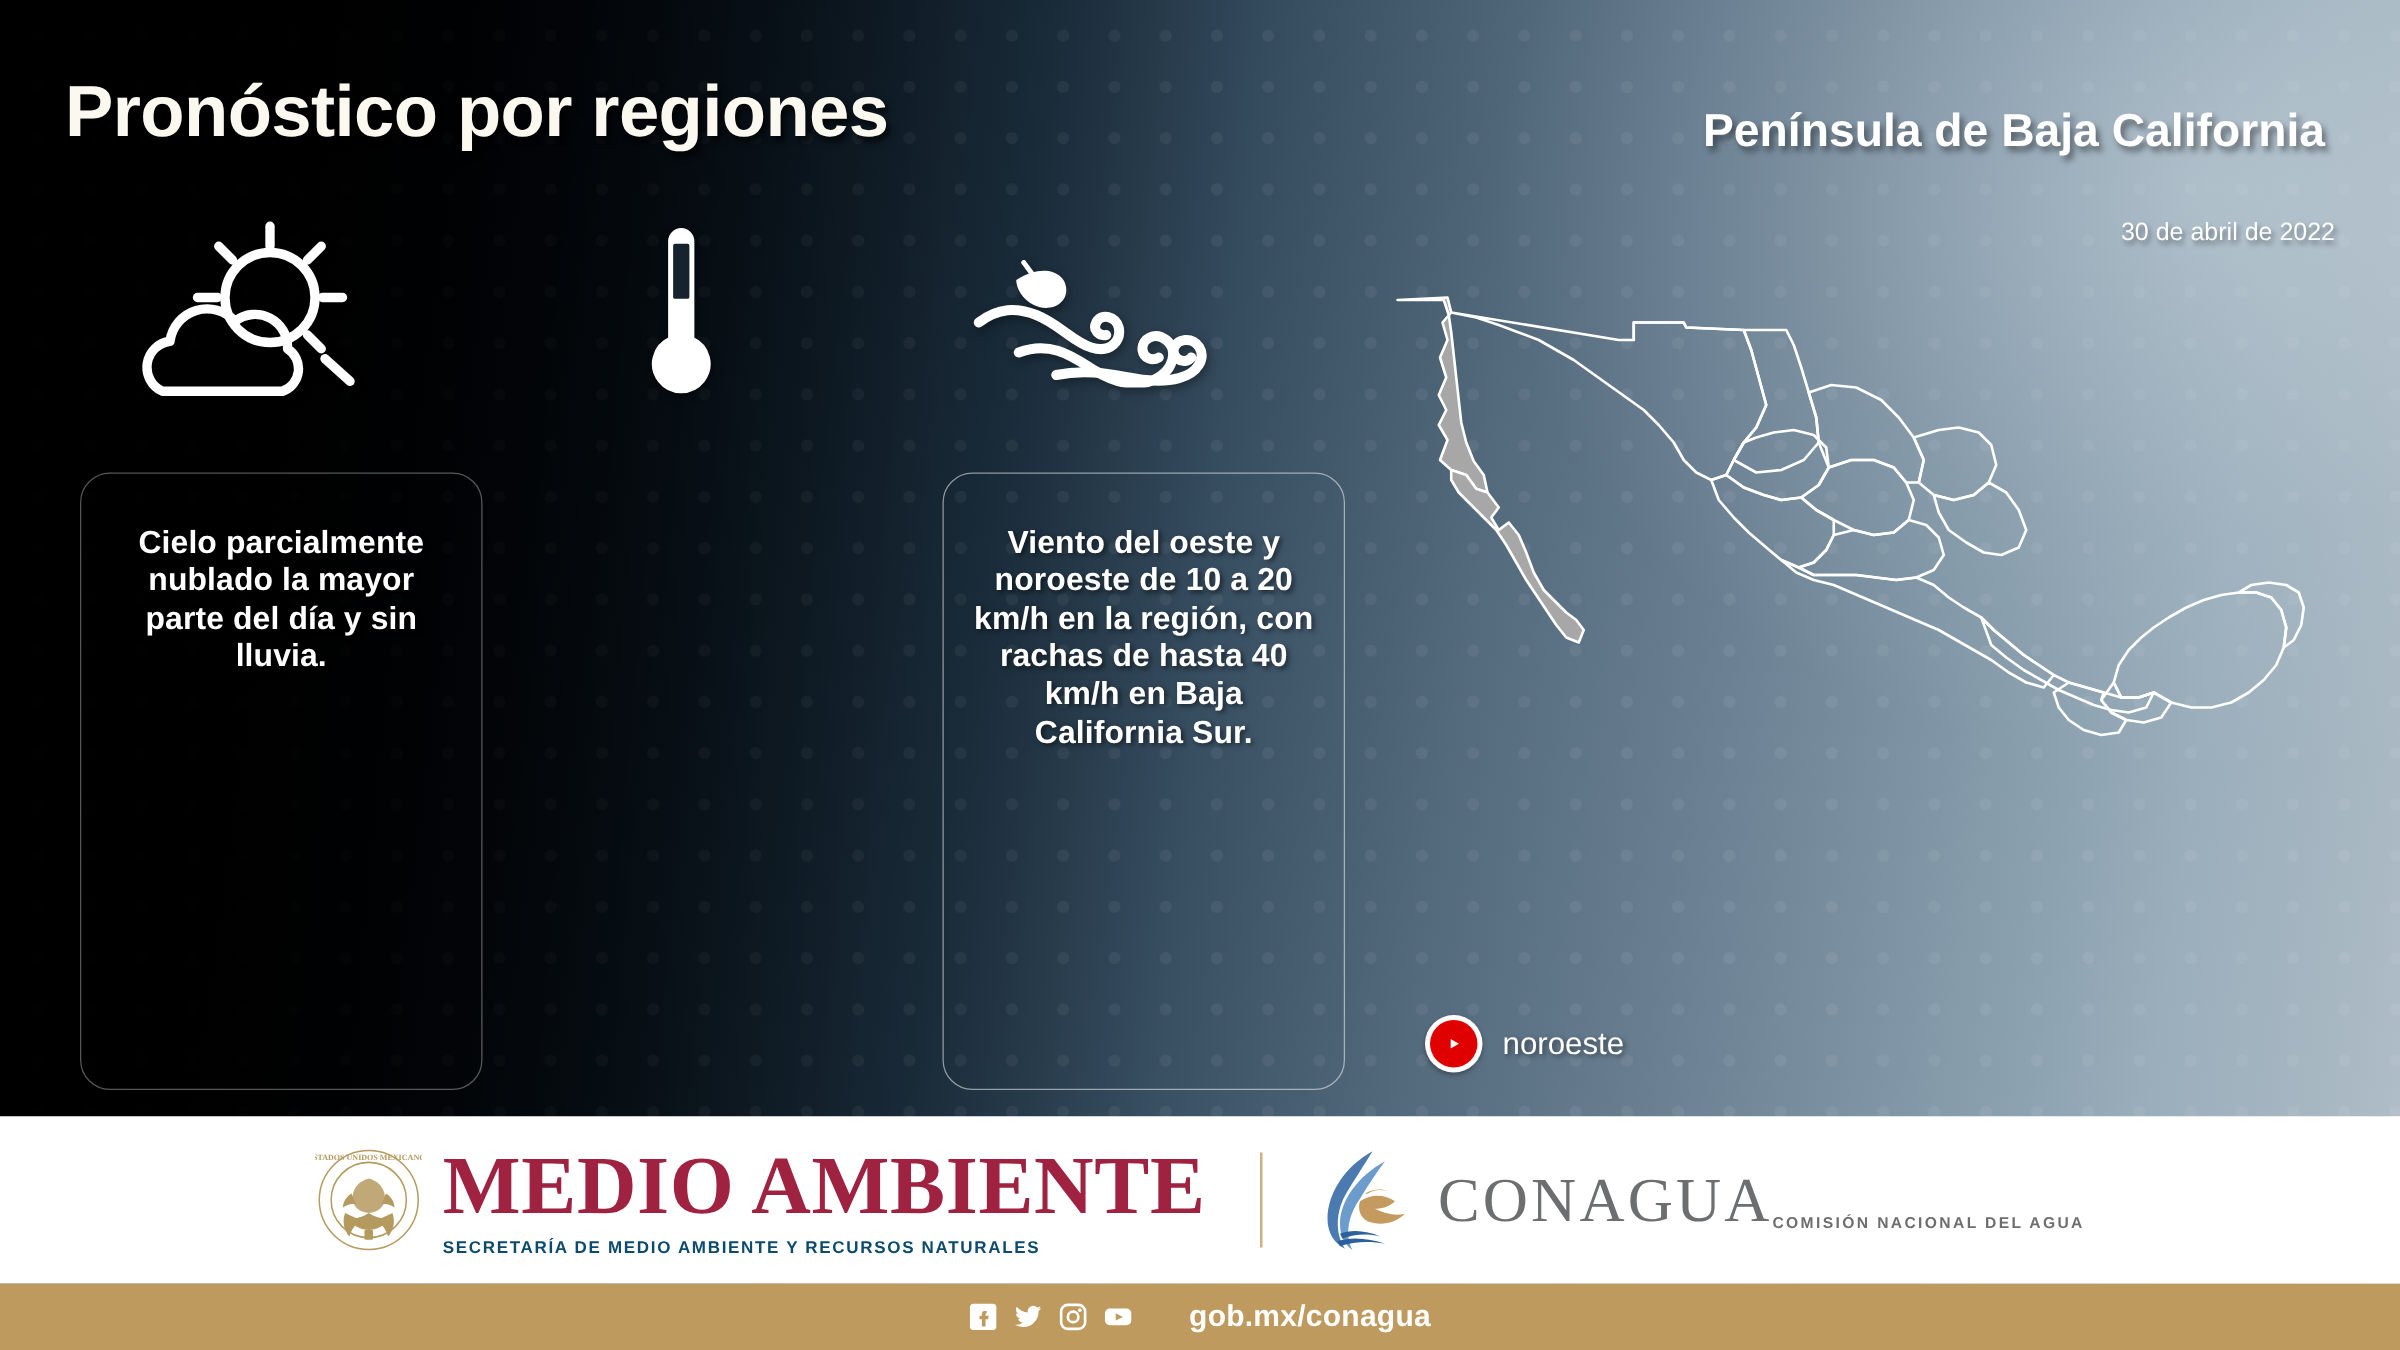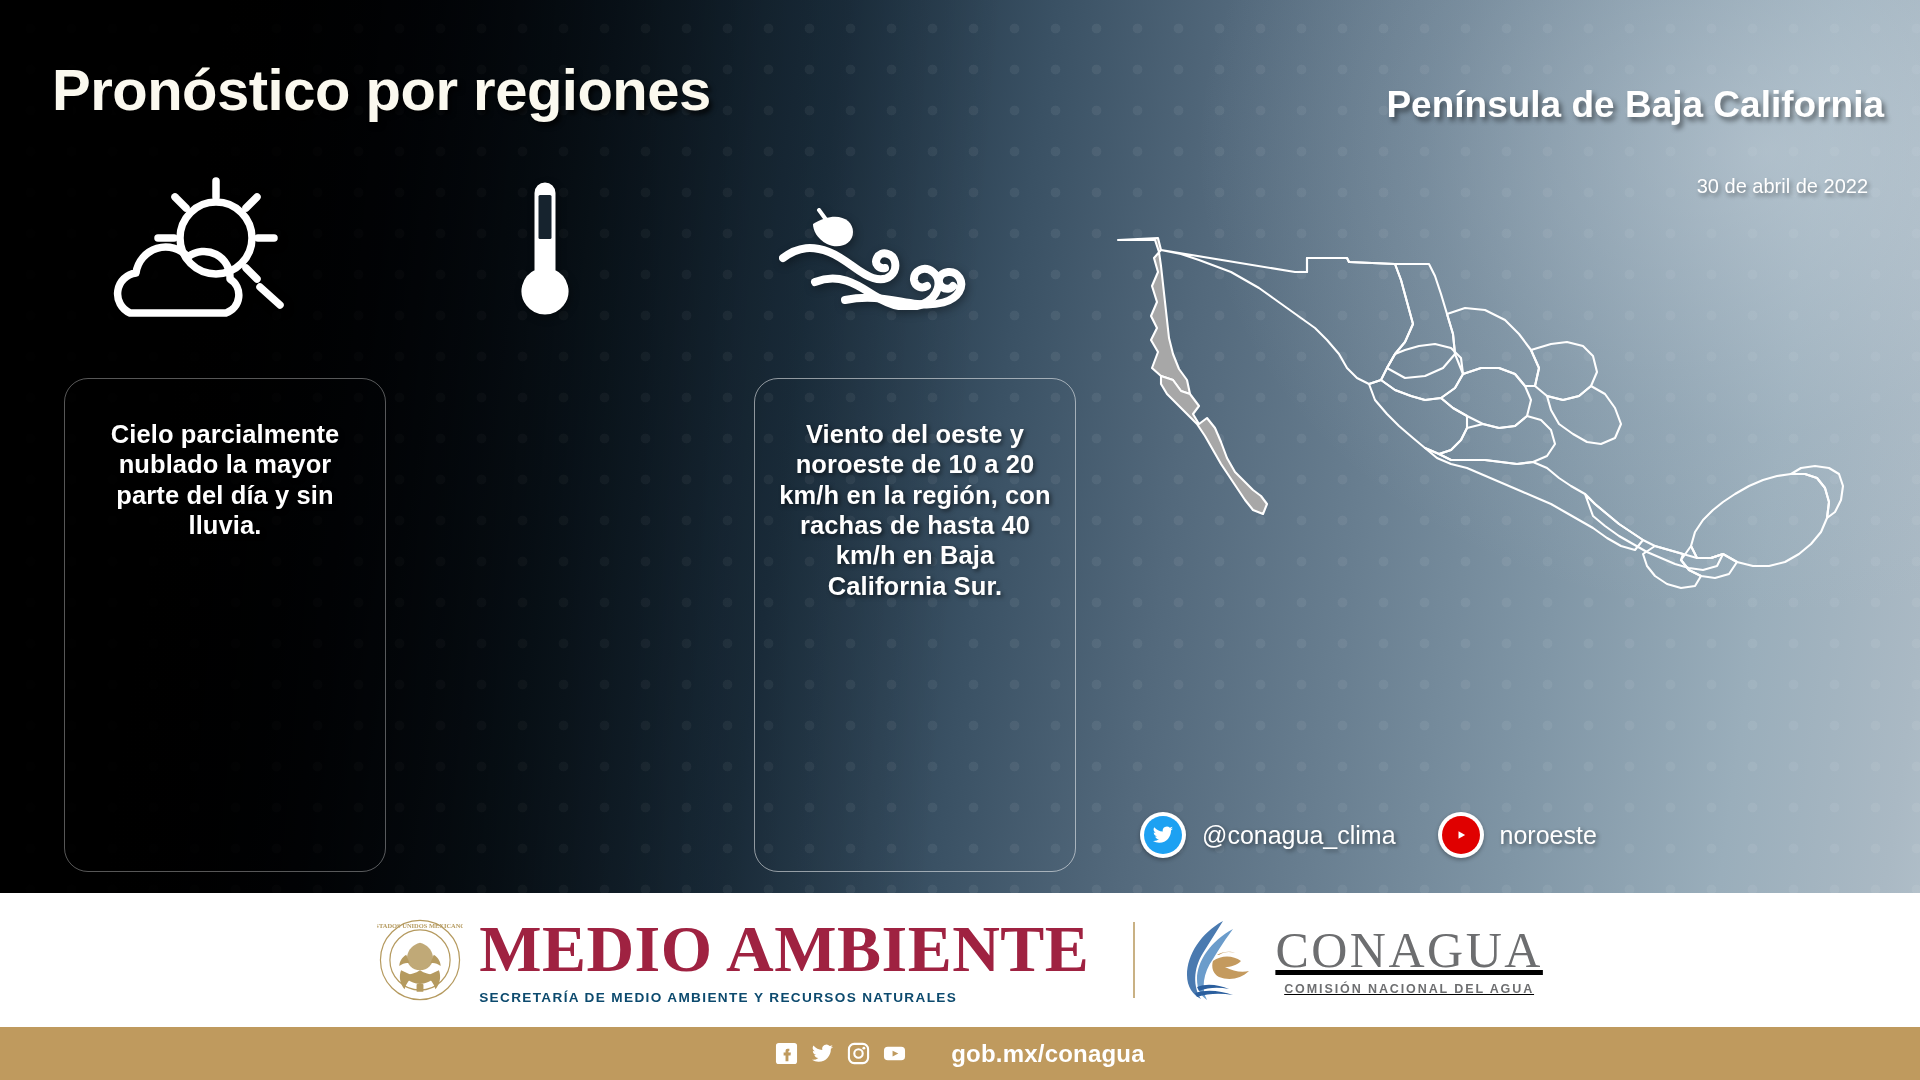--- a/index.html
+++ b/index.html
@@ -71,21 +71,21 @@
     font-size: 58px;
     font-weight: 700;
     color: #fbf9ef;
     letter-spacing: -0.5px;
     text-shadow: 3px 4px 5px rgba(0,0,0,0.75);
     white-space: nowrap;
   }
 
   .title-region {
     position: absolute;
-    right: 36px;
+    right: 60px;
     top: 84px;
     font-size: 37px;
     font-weight: 700;
     color: #ffffff;
     text-shadow: 3px 4px 5px rgba(0,0,0,0.45);
     white-space: nowrap;
     text-align: right;
   }
 
   .title-date {
@@ -203,21 +203,21 @@
     letter-spacing: 1.35px;
     margin-top: 8px;
   }
   .footer-div {
     width: 2px; height: 76px;
     background: #c9b184;
     margin: 0 44px;
   }
   .conagua-group { display: flex; align-items: center; gap: 16px; }
   .conagua-mark { width: 80px; height: 86px; flex: 0 0 auto; }
-  .conagua-text { display: flex; flex-direction: column; align-items: center; text-decoration: underline; }
+  .conagua-text { display: flex; flex-direction: row; align-items: flex-end; }
   .conagua-title {
     font-family: "Liberation Serif", serif;
     font-size: 50px;
     font-weight: 400;
     color: #6d6e70;
     letter-spacing: 2.5px;
     line-height: 1;
   }
   .conagua-sub {
     font-size: 12.5px;
@@ -342,30 +342,20 @@
                  L748 258 L744 246 L734 240 L720 238 L706 240 Z"></path>
 
         <path d="M596 318 L602 330 L616 330 L628 326 L642 334 L634 346 L620 350 L606 348
                  L594 342 L586 332 Z"></path>
         <path d="M560 318 L574 322 L588 326 L586 332 L594 342 L606 348 L600 358 L586 360
                  L572 356 L560 348 L552 338 L548 326 Z"></path>
       </svg>
     </div>
 
     <div class="social-row">
-      <div class="social-item">
-        <span class="social-badge">
-          <span class="social-inner tw-inner">
-            <svg width="22" height="22" viewBox="0 0 24 24" fill="#ffffff">
-              <path d="M23 4.9a8.9 8.9 0 0 1-2.6.7 4.5 4.5 0 0 0 2-2.5 9 9 0 0 1-2.9 1.1 4.5 4.5 0 0 0-7.7 4.1A12.8 12.8 0 0 1 2.5 3.6a4.5 4.5 0 0 0 1.4 6 4.4 4.4 0 0 1-2-.6 4.5 4.5 0 0 0 3.6 4.4 4.5 4.5 0 0 1-2 .1 4.5 4.5 0 0 0 4.2 3.1A9 9 0 0 1 1 18.5a12.7 12.7 0 0 0 6.9 2c8.3 0 12.8-6.9 12.8-12.8v-.6A9 9 0 0 0 23 4.9z"></path>
-            </svg>
-          </span>
-        </span>
-        <span class="social-label">@conagua_clima</span>
-      </div>
       <div class="social-item">
         <span class="social-badge">
           <span class="social-inner yt-inner">
             <svg width="20" height="14" viewBox="0 0 24 17" fill="#ffffff">
               <rect x="0" y="0" width="24" height="17" rx="4" fill="#ffffff" opacity="0"></rect>
               <path d="M3 2h18a3 3 0 0 1 3 3v7a3 3 0 0 1-3 3H3a3 3 0 0 1-3-3V5a3 3 0 0 1 3-3z" fill="#ffffff" opacity="0"></path>
               <polygon points="9,4 17,8.5 9,13" fill="#ffffff"></polygon>
             </svg>
           </span>
         </span>

